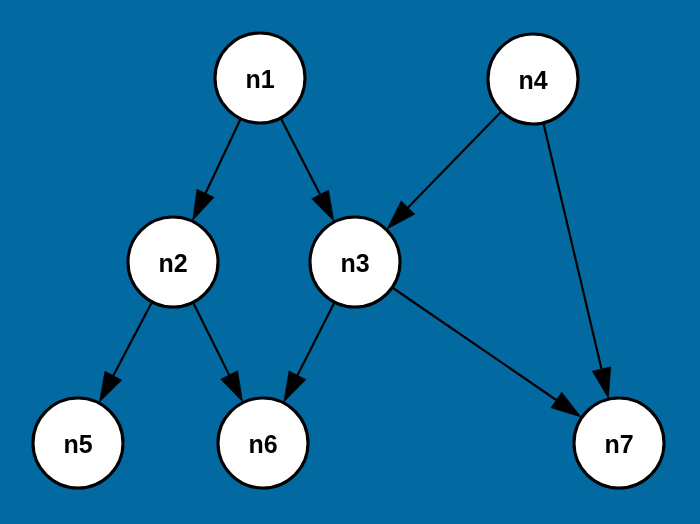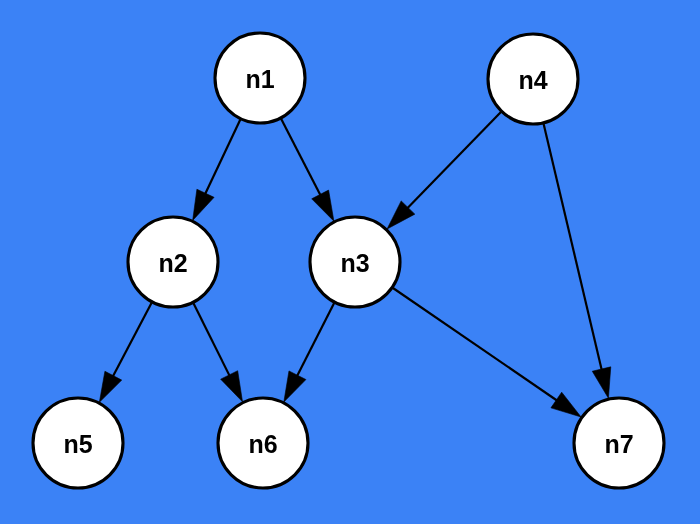--- a/index.html
+++ b/index.html
@@ -7,21 +7,21 @@
     padding: 0;
     background: #ffffff;
   }
   body {
     font-family: "Liberation Sans", sans-serif;
   }
   #graph-canvas {
     position: relative;
     width: 700px;
     height: 524px;
-    background: #3b82f6;
+    background: #0369a1;
     overflow: hidden;
   }
   #graph-svg {
     display: block;
     width: 700px;
     height: 524px;
   }
   .edge-line {
     stroke: #000000;
     stroke-width: 2.2;

